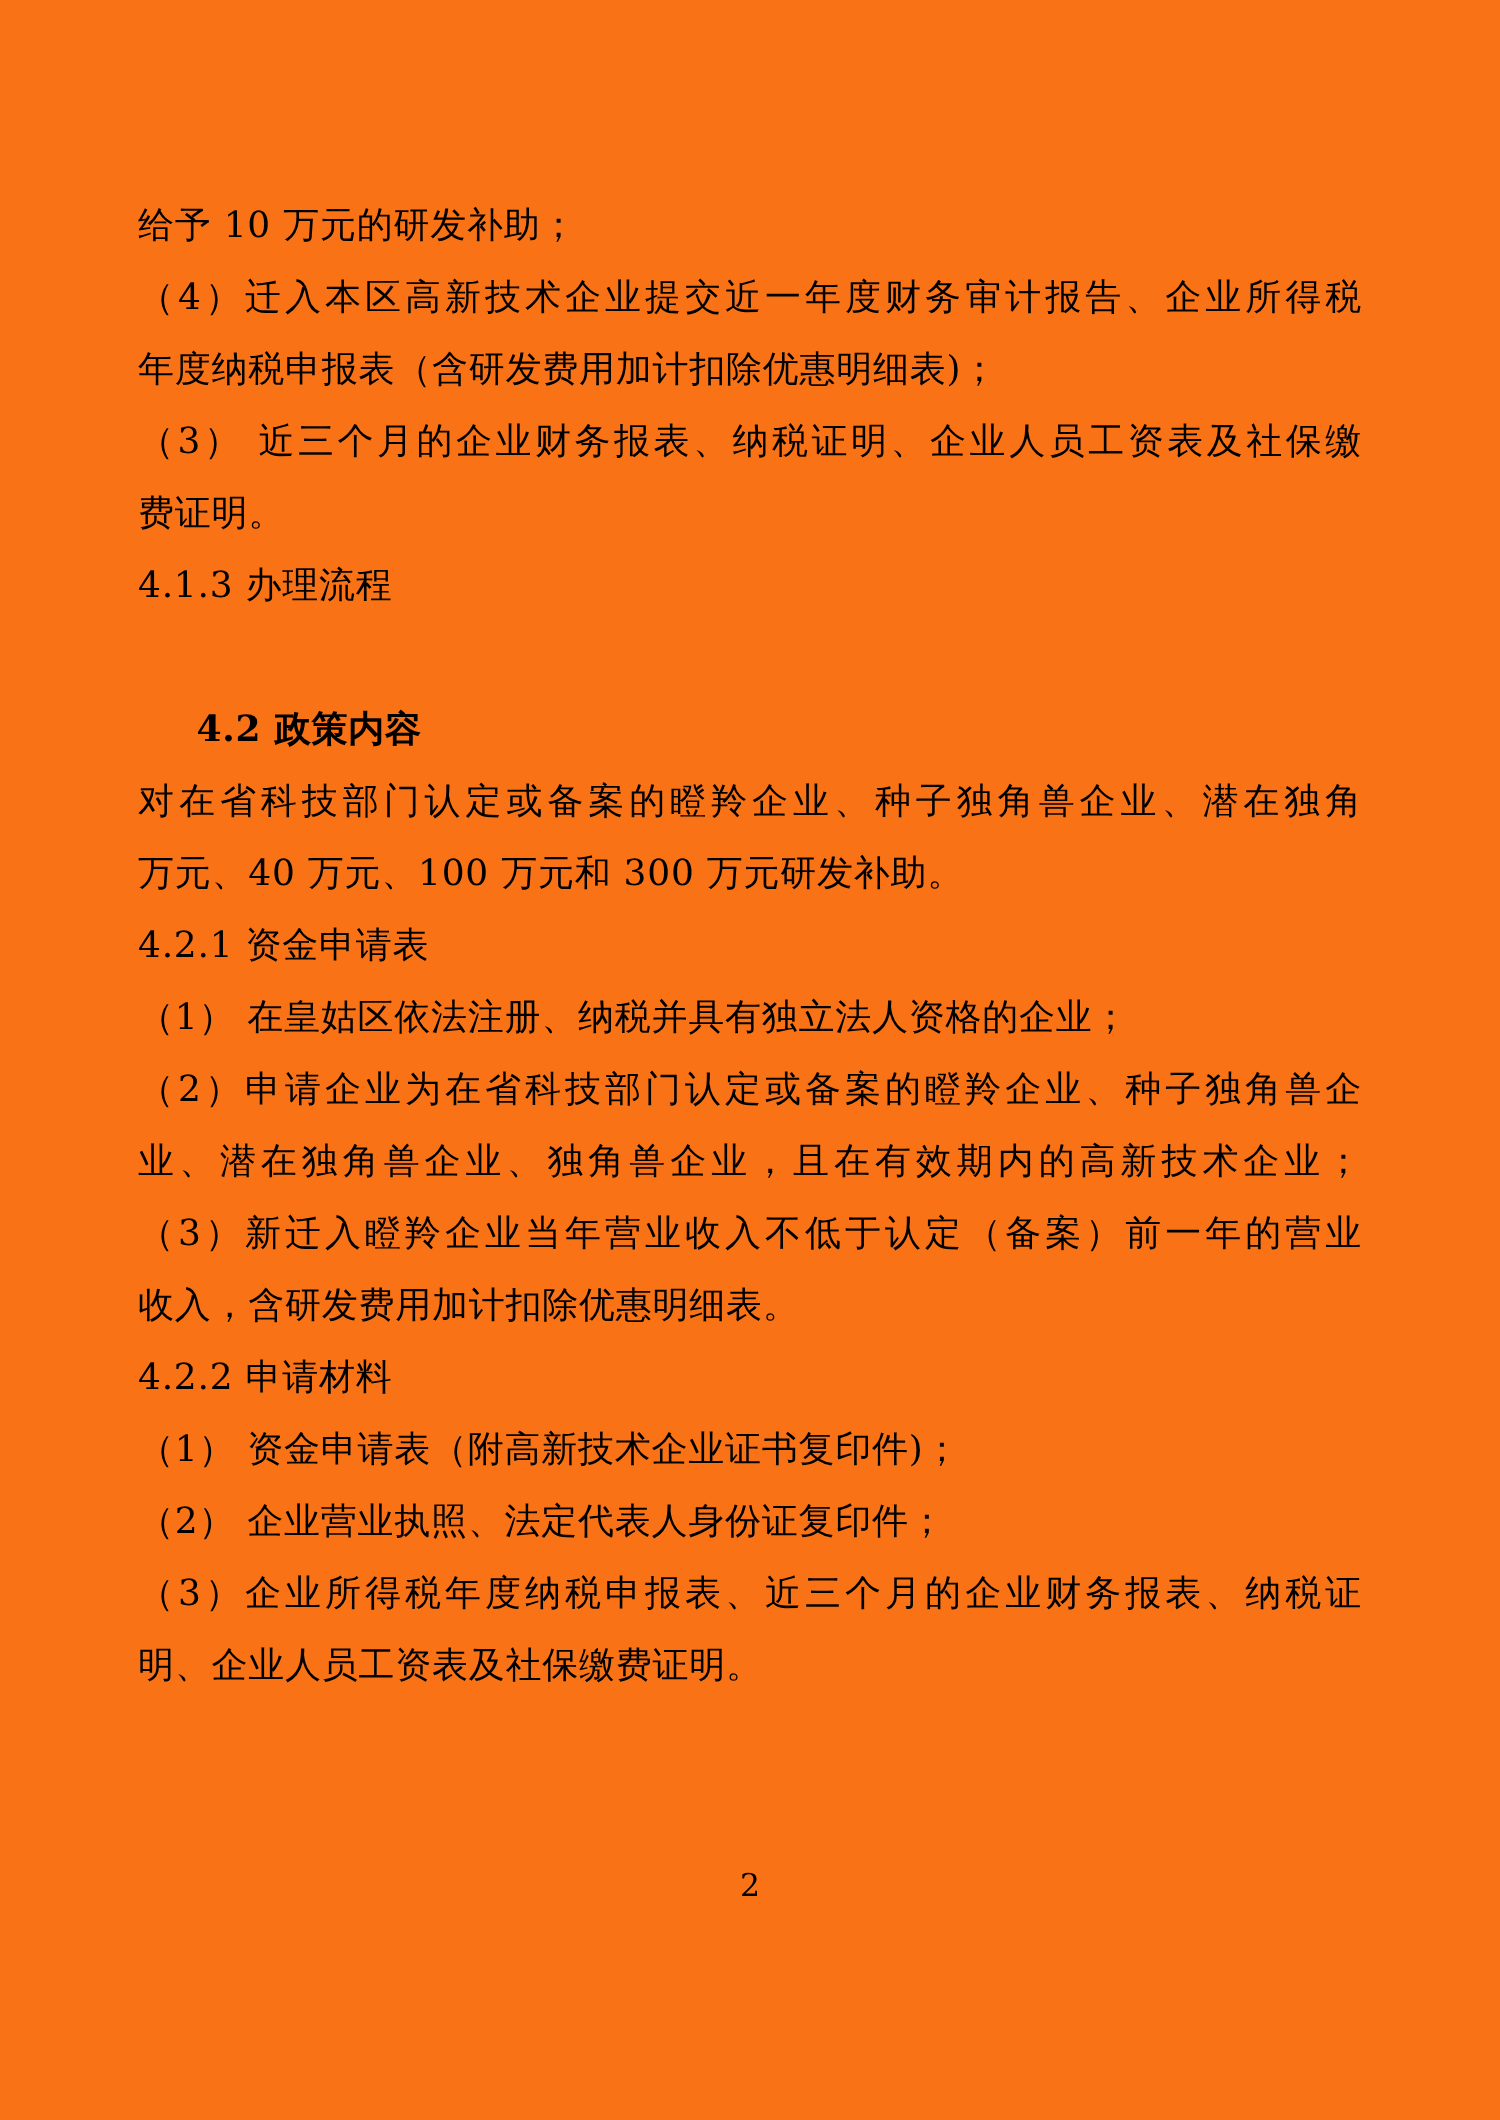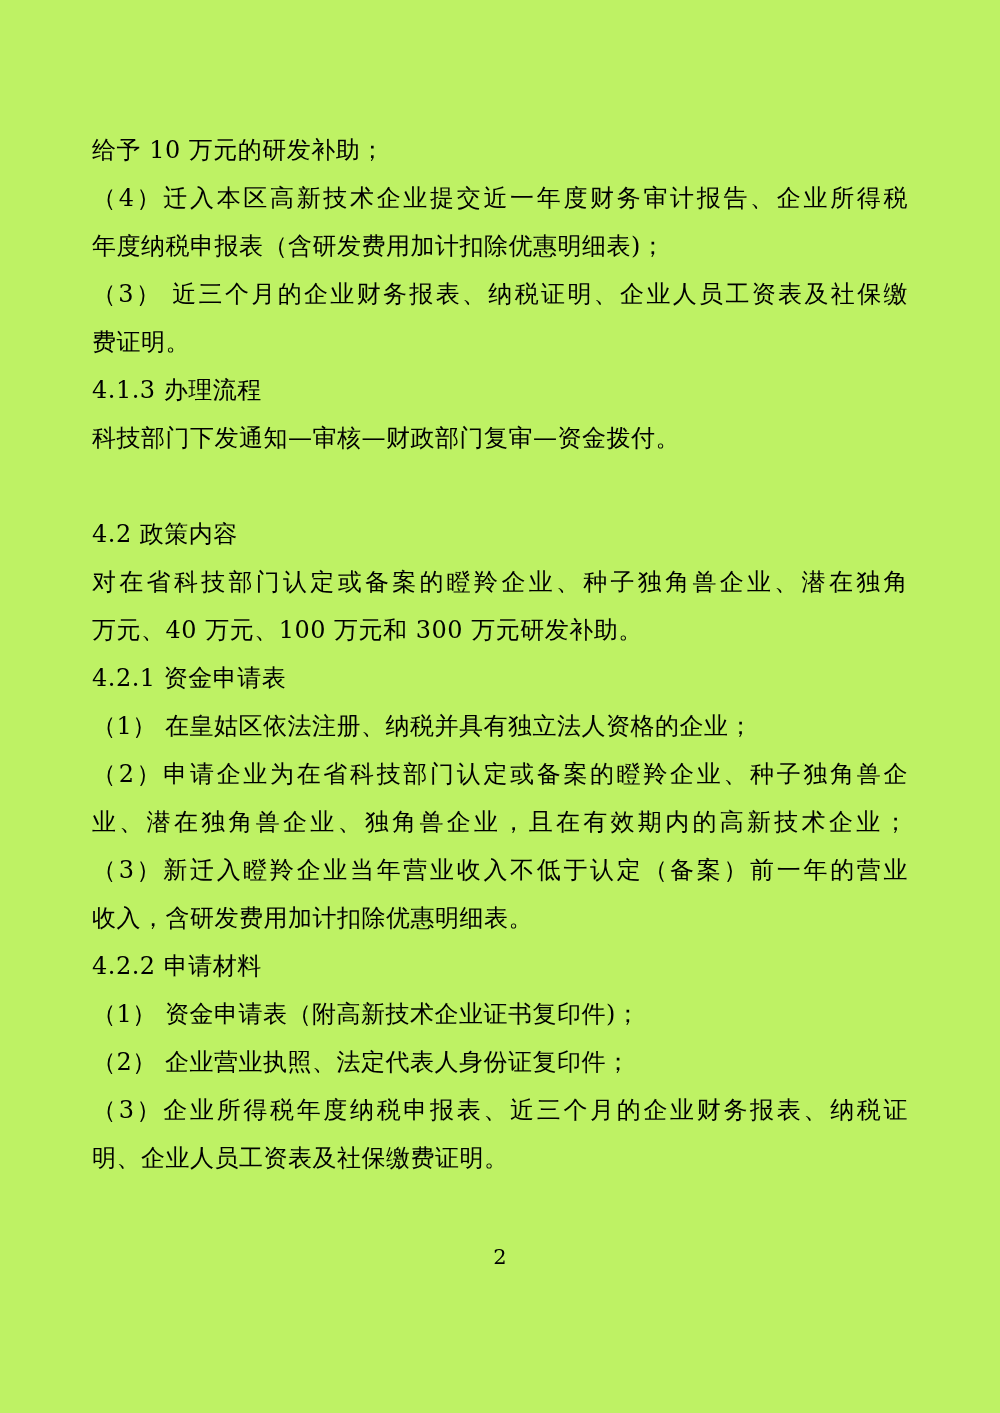--- a/index.html
+++ b/index.html
@@ -8,42 +8,43 @@
     width: 1000px;
     height: 1413px;
     overflow: hidden;
     font-family: "DejaVu Serif", "Liberation Serif", serif;
     color: #000000;
   }
   .page {
     position: relative;
     width: 1000px;
     height: 1413px;
-    background: #bef264;
+    background: #f97316;
   }
   .content {
     position: absolute;
     left: 92px;
     top: 126px;
     width: 816px;
   }
   .line {
     height: 48px;
     line-height: 48px;
     font-size: 24px;
     letter-spacing: 0.5px;
     white-space: nowrap;
   }
   .line.justify {
     white-space: normal;
     text-align: justify;
     text-align-last: justify;
   }
   .line.h2 {
-    font-weight: normal;
+    font-weight: bold;
+    margin-left: 39px;
   }
   .page-number {
     position: absolute;
     left: 0;
     top: 1242px;
     width: 1000px;
     text-align: center;
     font-size: 21px;
     line-height: 30px;
   }
@@ -52,21 +53,20 @@
 <body>
 
 <div class="page">
   <div class="content">
     <div class="line">给予 10 万元的研发补助；</div>
     <div class="line justify">（4）迁入本区高新技术企业提交近一年度财务审计报告、企业所得税</div>
     <div class="line">年度纳税申报表（含研发费用加计扣除优惠明细表)；</div>
     <div class="line justify">（3） 近三个月的企业财务报表、纳税证明、企业人员工资表及社保缴</div>
     <div class="line">费证明。</div>
     <div class="line">4.1.3 办理流程</div>
-    <div class="line">科技部门下发通知—审核—财政部门复审—资金拨付。</div>
     <div class="line"></div>
     <div class="line h2">4.2 政策内容</div>
     <div class="line justify">对在省科技部门认定或备案的瞪羚企业、种子独角兽企业、潜在独角</div>
     <div class="line">万元、40 万元、100 万元和 300 万元研发补助。</div>
     <div class="line">4.2.1 资金申请表</div>
     <div class="line">（1） 在皇姑区依法注册、纳税并具有独立法人资格的企业；</div>
     <div class="line justify">（2）申请企业为在省科技部门认定或备案的瞪羚企业、种子独角兽企</div>
     <div class="line justify">业、潜在独角兽企业、独角兽企业，且在有效期内的高新技术企业；</div>
     <div class="line justify">（3）新迁入瞪羚企业当年营业收入不低于认定（备案）前一年的营业</div>
     <div class="line">收入，含研发费用加计扣除优惠明细表。</div>

